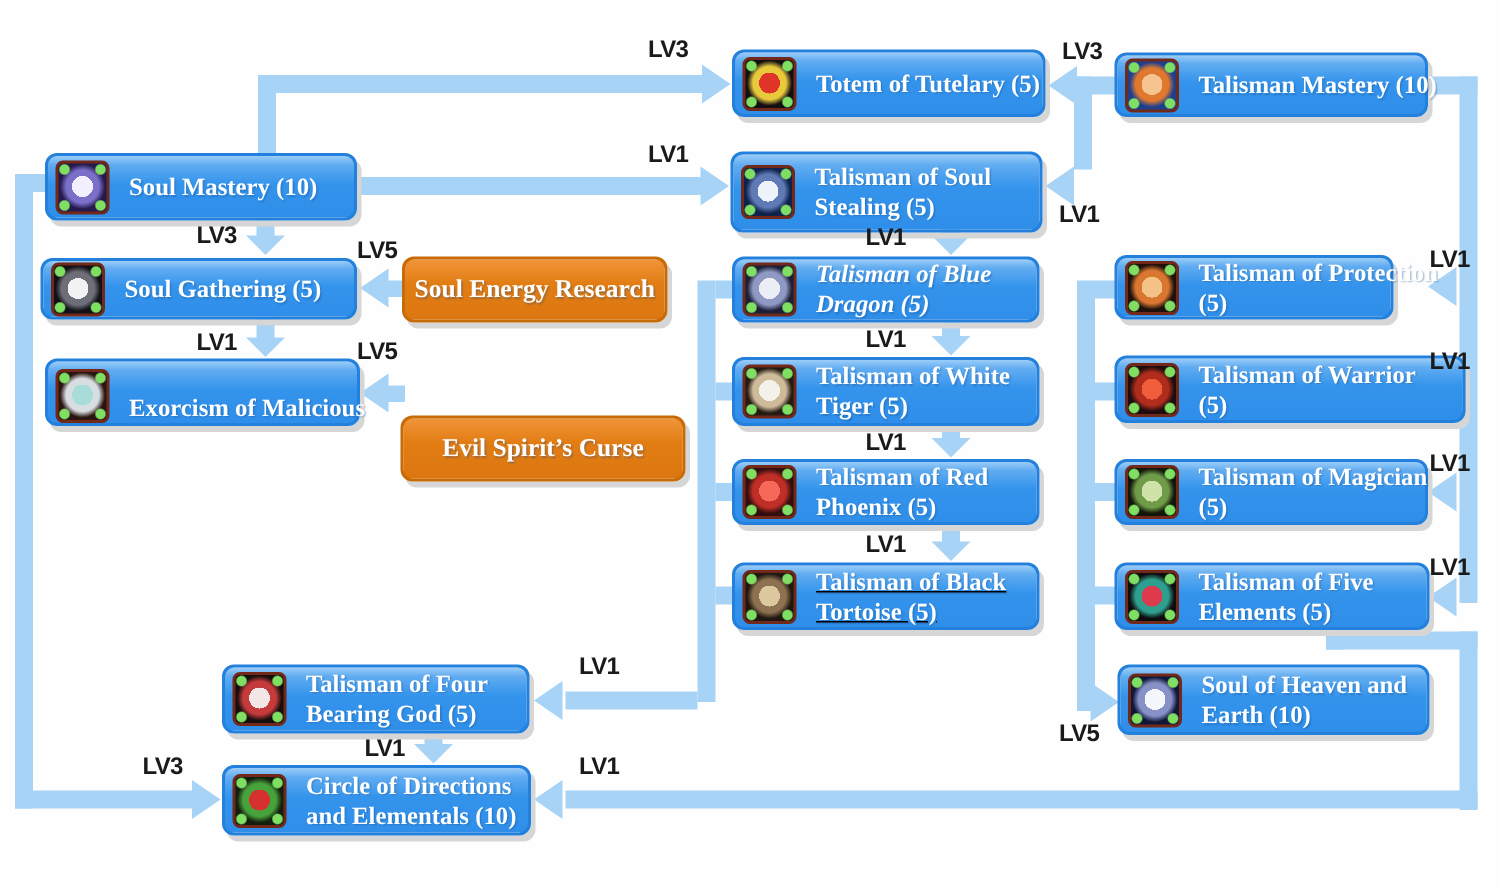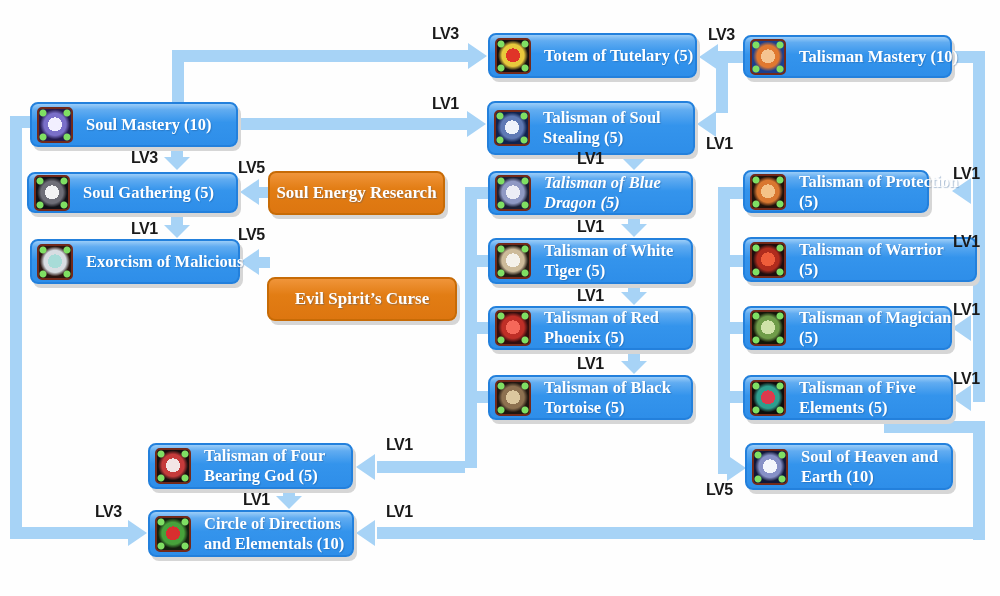--- a/index.html
+++ b/index.html
@@ -112,21 +112,21 @@
         <span class="ln">Talisman of Soul</span>
         <span class="ln">Stealing (5)</span>
       </span>
     </div>
     <div class="node skill" style="left: 27px; top: 172px; width: 211px; height: 41px;">
       <span class="icon" style="--ibg: #111117; --ig1: #f2f2f4; --ig2: #6e6e78;"></span>
       <span class="txt">
         <span class="ln">Soul Gathering (5)</span>
       </span>
     </div>
-    <div class="node skill" style="left: 30px; top: 239px; width: 210px; height: 45px;">
+    <div class="node skill" style="left: 30px; top: 239px; width: 210px; height: 45px; align-items: flex-end;">
       <span class="icon" style="--ibg: #2a1510; --ig1: #a8dcd8; --ig2: #d8dde2;"></span>
       <span class="txt">
         <span class="ln">Exorcism of Malicious</span>
       </span>
     </div>
     <div class="node skill" style="left: 488px; top: 171px; width: 205px; height: 44px; font-style: italic;">
       <span class="icon" style="--ibg: #1b2036; --ig1: #eceef6; --ig2: #8f99c4;"></span>
       <span class="txt">
         <span class="ln">Talisman of Blue</span>
         <span class="ln">Dragon (5)</span>
@@ -139,21 +139,21 @@
         <span class="ln">Tiger (5)</span>
       </span>
     </div>
     <div class="node skill" style="left: 488px; top: 306px; width: 205px; height: 44px;">
       <span class="icon" style="--ibg: #330e0e; --ig1: #f5685a; --ig2: #bf2f27;"></span>
       <span class="txt">
         <span class="ln">Talisman of Red</span>
         <span class="ln">Phoenix (5)</span>
       </span>
     </div>
-    <div class="node skill" style="left: 488px; top: 375px; width: 205px; height: 45px;">
+    <div class="node skill" style="left: 488px; top: 375px; width: 205px; height: 45px; text-decoration: underline;">
       <span class="icon" style="--ibg: #201710; --ig1: #dcc79e; --ig2: #8d7150;"></span>
       <span class="txt">
         <span class="ln">Talisman of Black</span>
         <span class="ln">Tortoise (5)</span>
       </span>
     </div>
     <div class="node skill" style="left: 743px; top: 170px; width: 186px; height: 43px;">
       <span class="icon" style="--ibg: #20120b; --ig1: #f4c288; --ig2: #d97730;"></span>
       <span class="txt">
         <span class="ln">Talisman of Protection</span>

